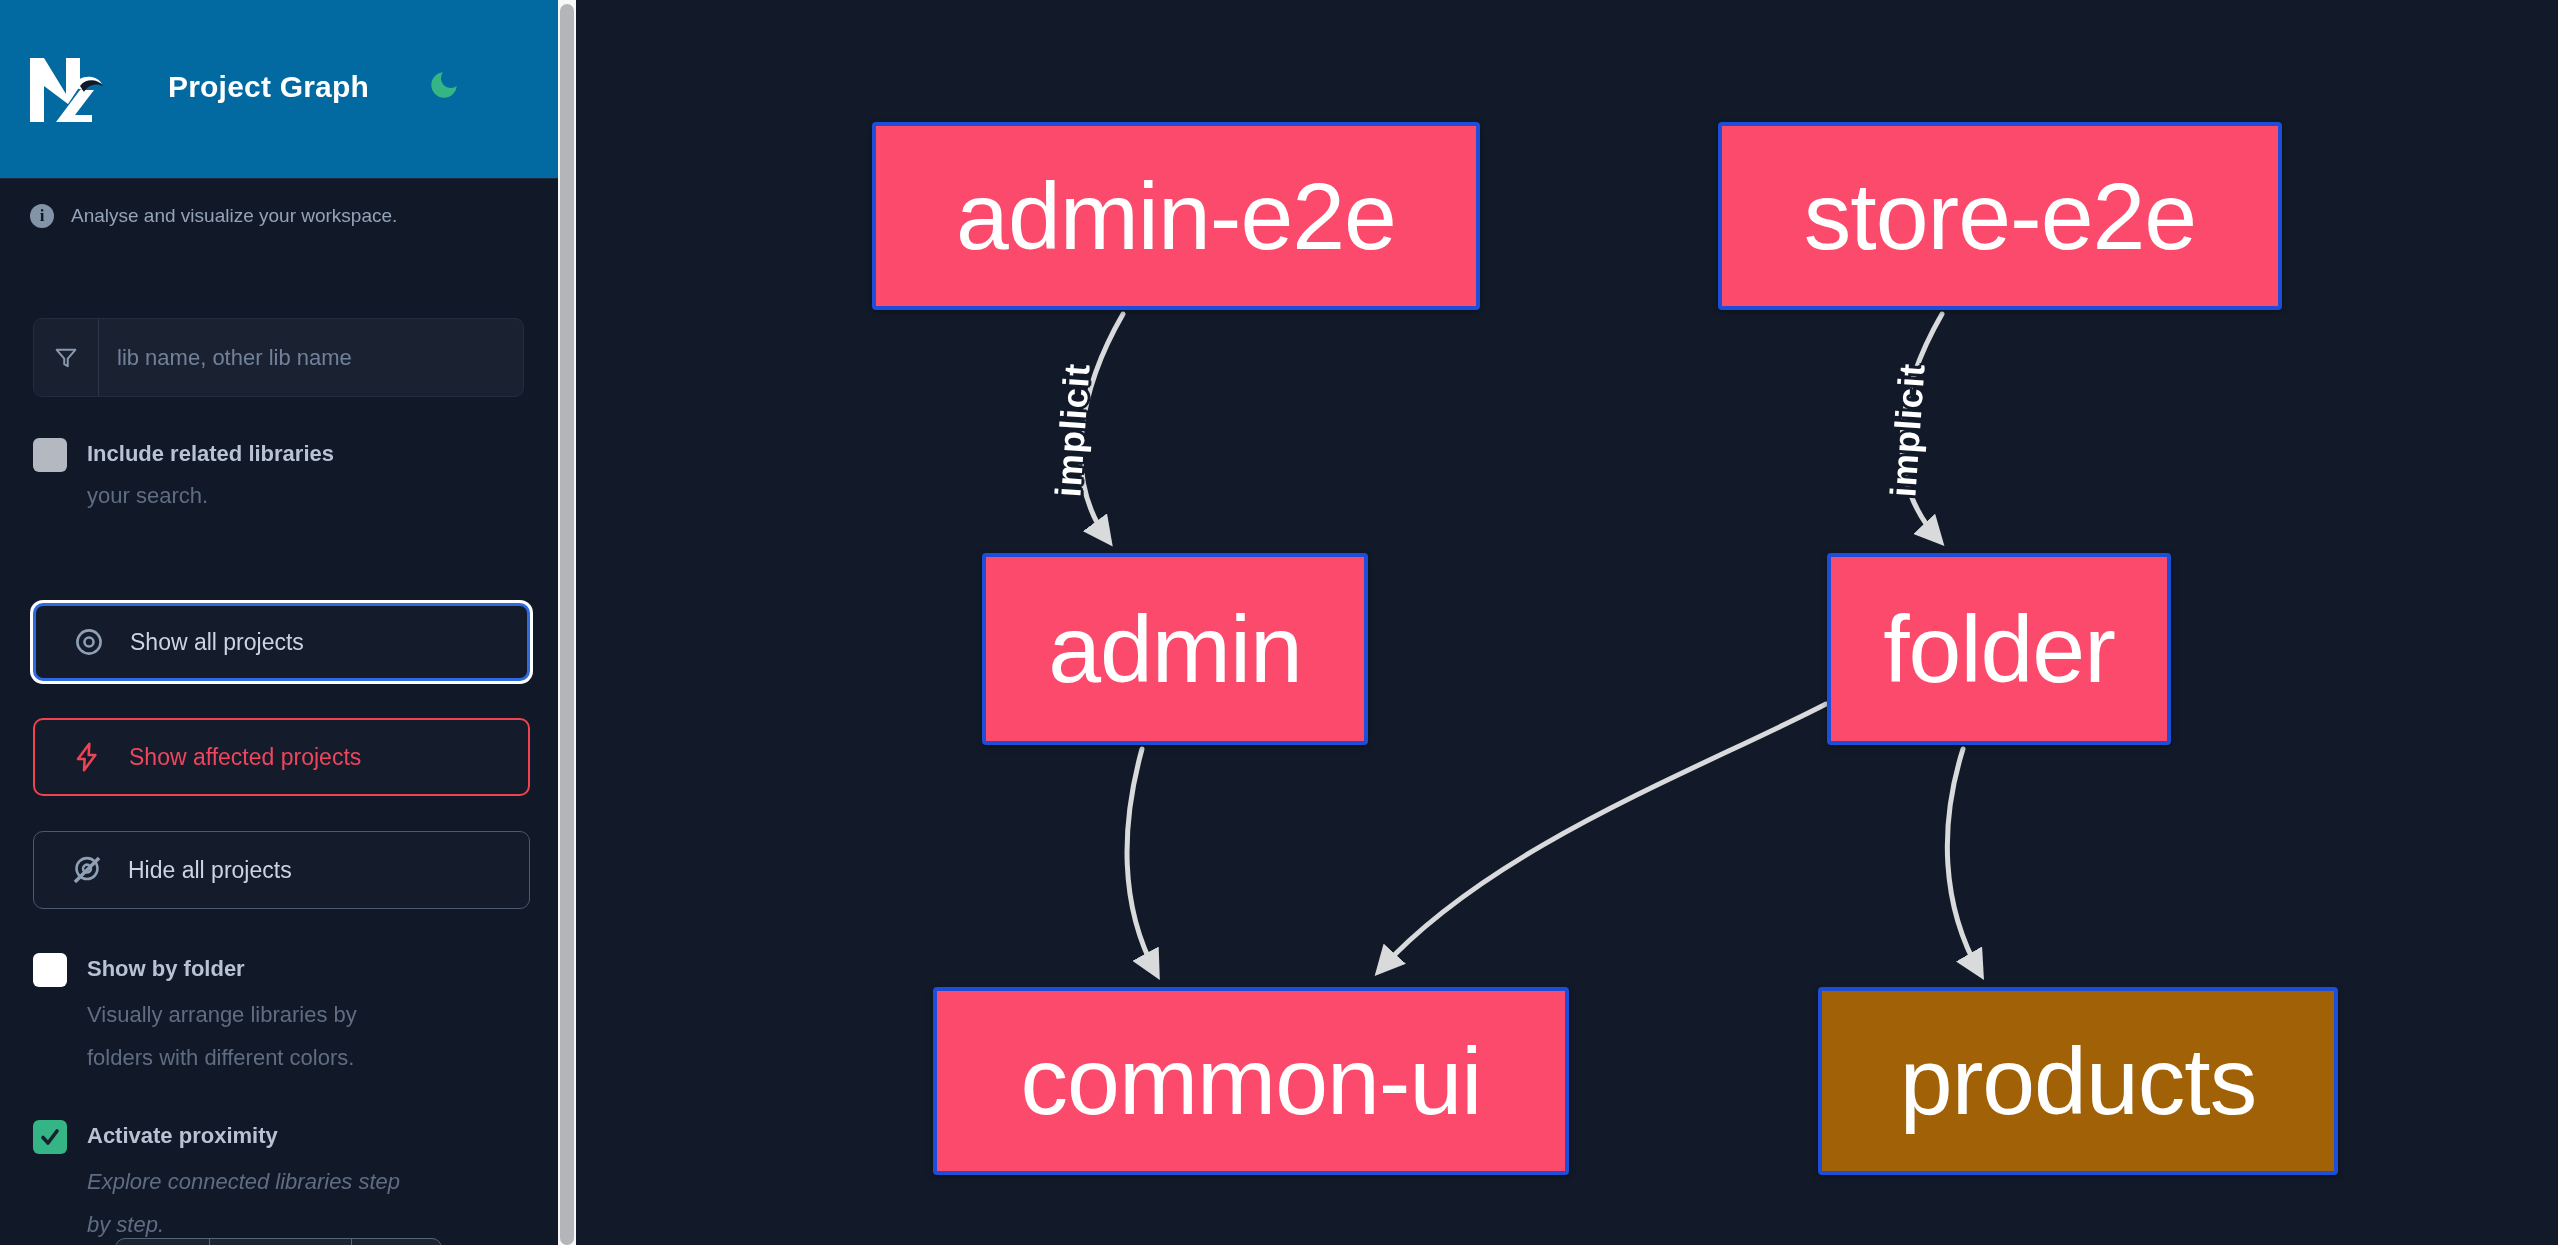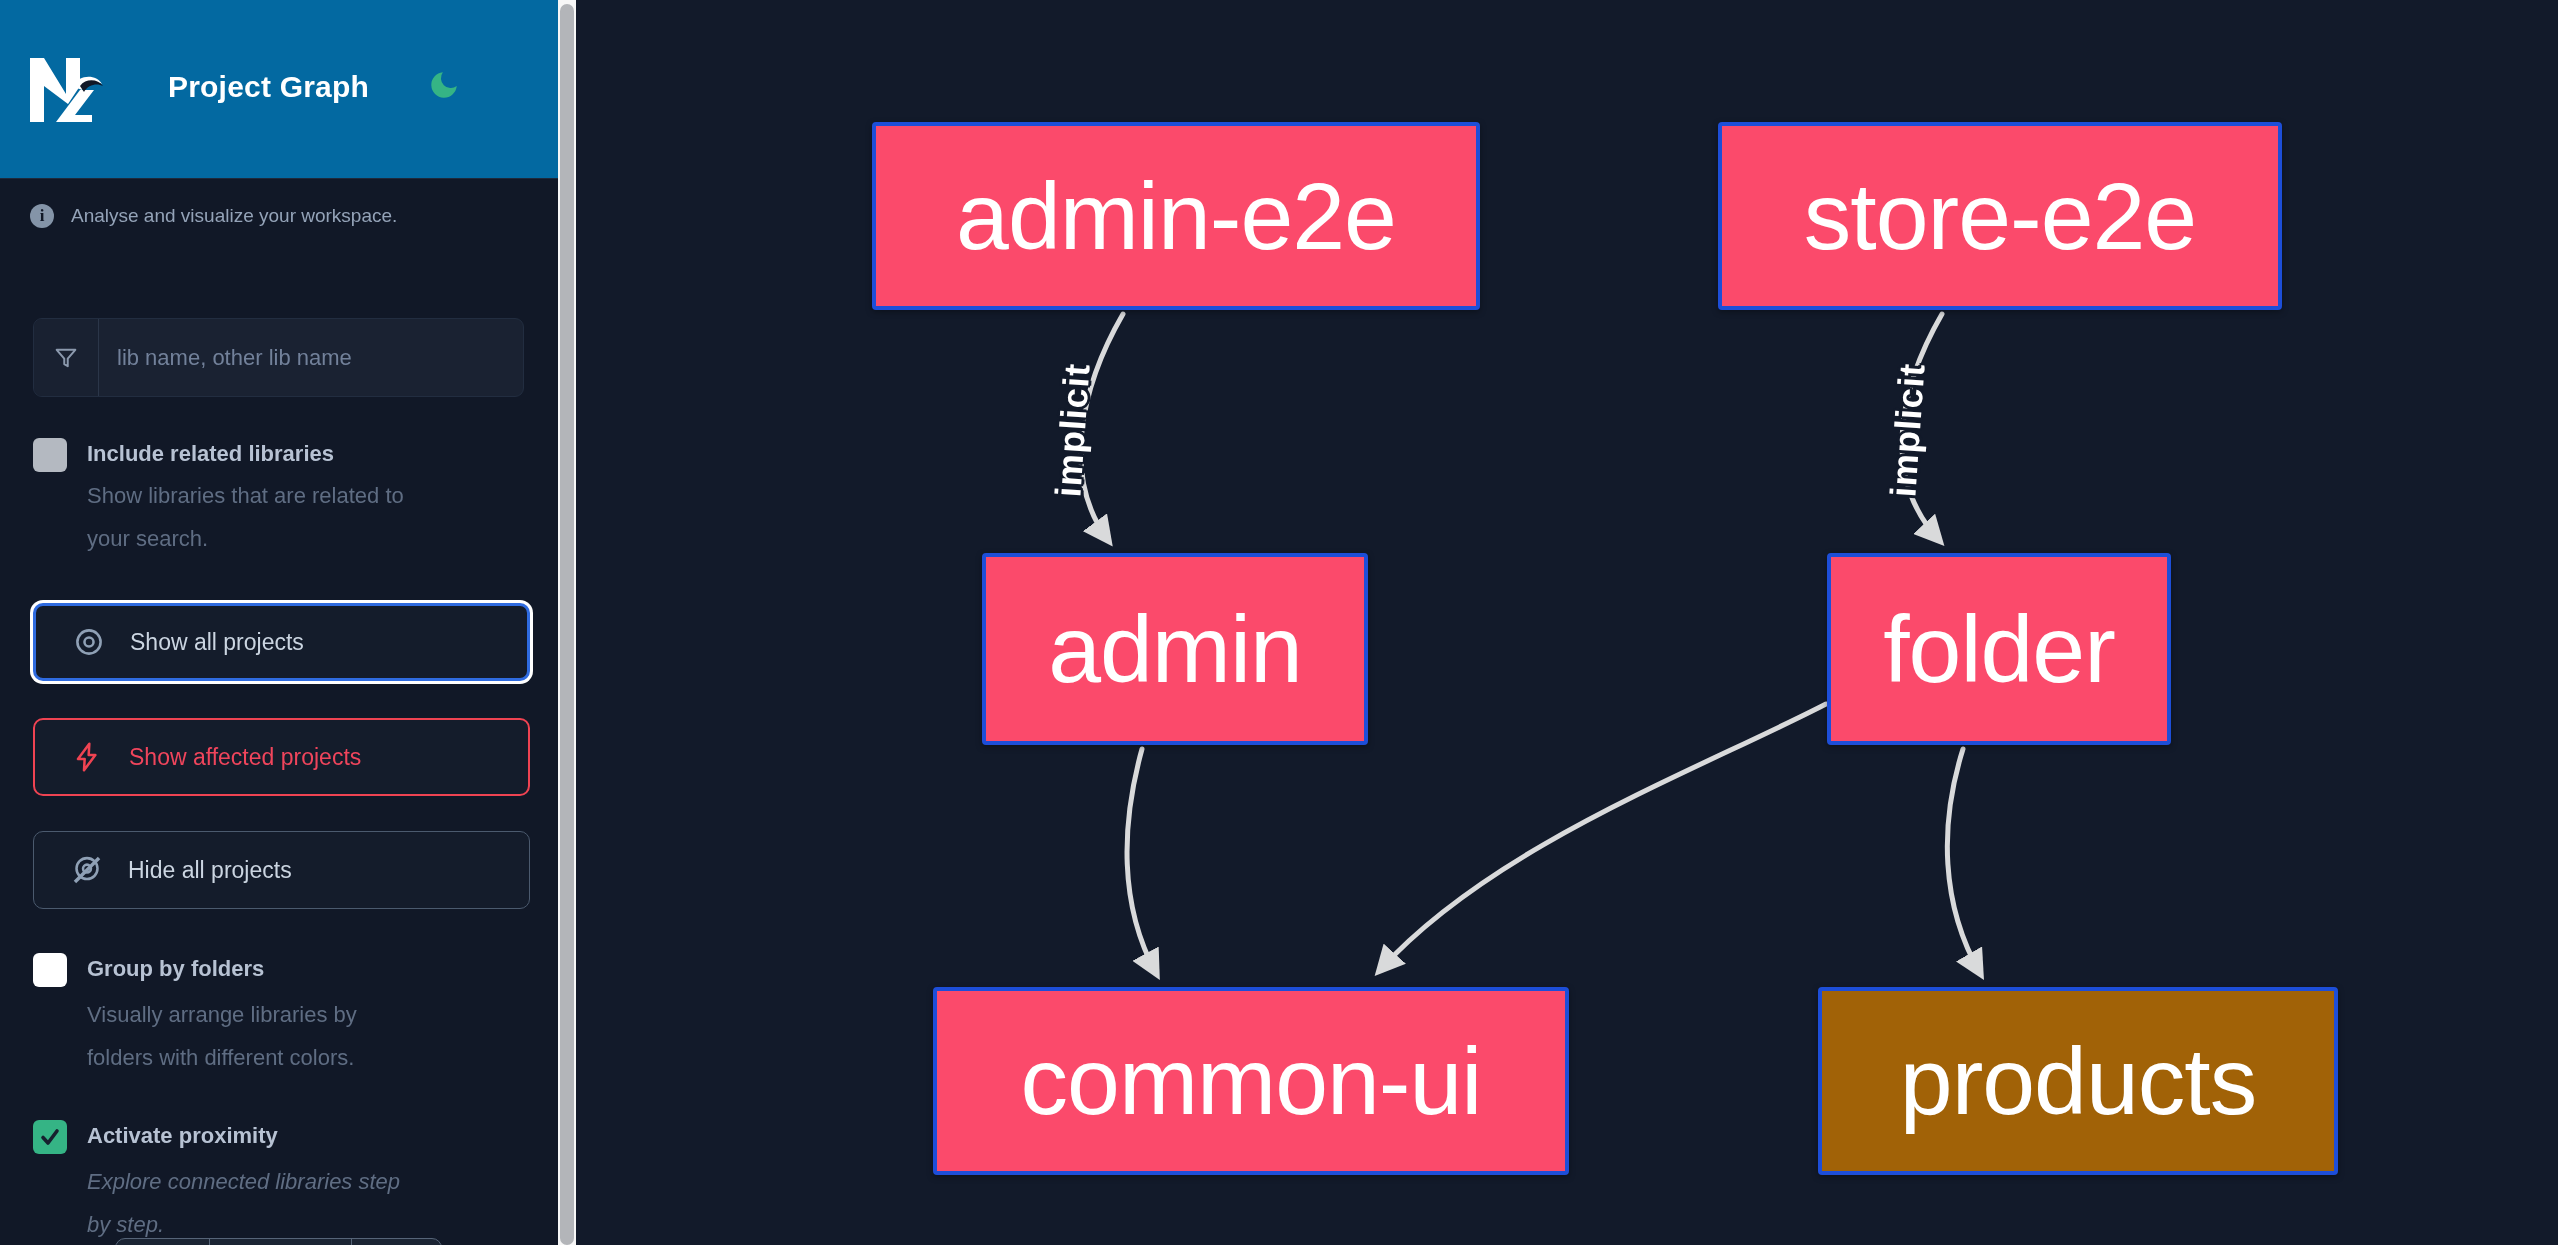--- a/index.html
+++ b/index.html
@@ -95,21 +95,20 @@
           <path d="M4 5h16l-6.5 7.5V19l-3-1.8v-4.7Z"></path>
         </svg>
       </span>
       <input type="text" placeholder="lib name, other lib name" style="">
     </div>
 
     <div class="toggle" style="top:438px;height:110px;">
       <span class="checkbox cb-gray"></span>
       <div class="t-label">Include related libraries</div>
       <div class="t-desc" style="top:36px;">
-        <div>Show libraries that are related to</div>
         <div>your search.</div>
       </div>
     </div>
 
     <button class="action-btn btn-focused" style="top:603px;">
       <span class="a-icon">
         <svg width="34" height="34" viewBox="0 0 24 24" fill="none" stroke="#8fa0b5" stroke-width="1.8">
           <circle cx="12" cy="12" r="8.2"></circle>
             <circle cx="12" cy="12" r="3.2"></circle>
         </svg>
@@ -132,21 +131,21 @@
           <circle cx="12" cy="11" r="7.4"></circle>
             <circle cx="12" cy="11" r="2.8"></circle>
           <line x1="3.5" y1="20.5" x2="20.5" y2="3.5" stroke-width="2.4" stroke="#8fa0b5"></line>
         </svg>
       </span>
       <span class="a-label">Hide all projects</span>
     </button>
 
     <div class="toggle" style="top:953px;height:122px;">
       <span class="checkbox cb-white"></span>
-      <div class="t-label">Group by folders</div>
+      <div class="t-label">Show by folder</div>
       <div class="t-desc" style="top:40px;">
         <div>Visually arrange libraries by</div>
         <div>folders with different colors.</div>
       </div>
     </div>
 
     <div class="toggle" style="top:1120px;height:125px;">
       <span class="checkbox cb-green">
         <svg width="24" height="24" viewBox="0 0 24 24" fill="none" stroke="#16202f" stroke-width="3.6" stroke-linecap="round" stroke-linejoin="round">
           <path d="M5 12.5 10 18 19 6"></path>

